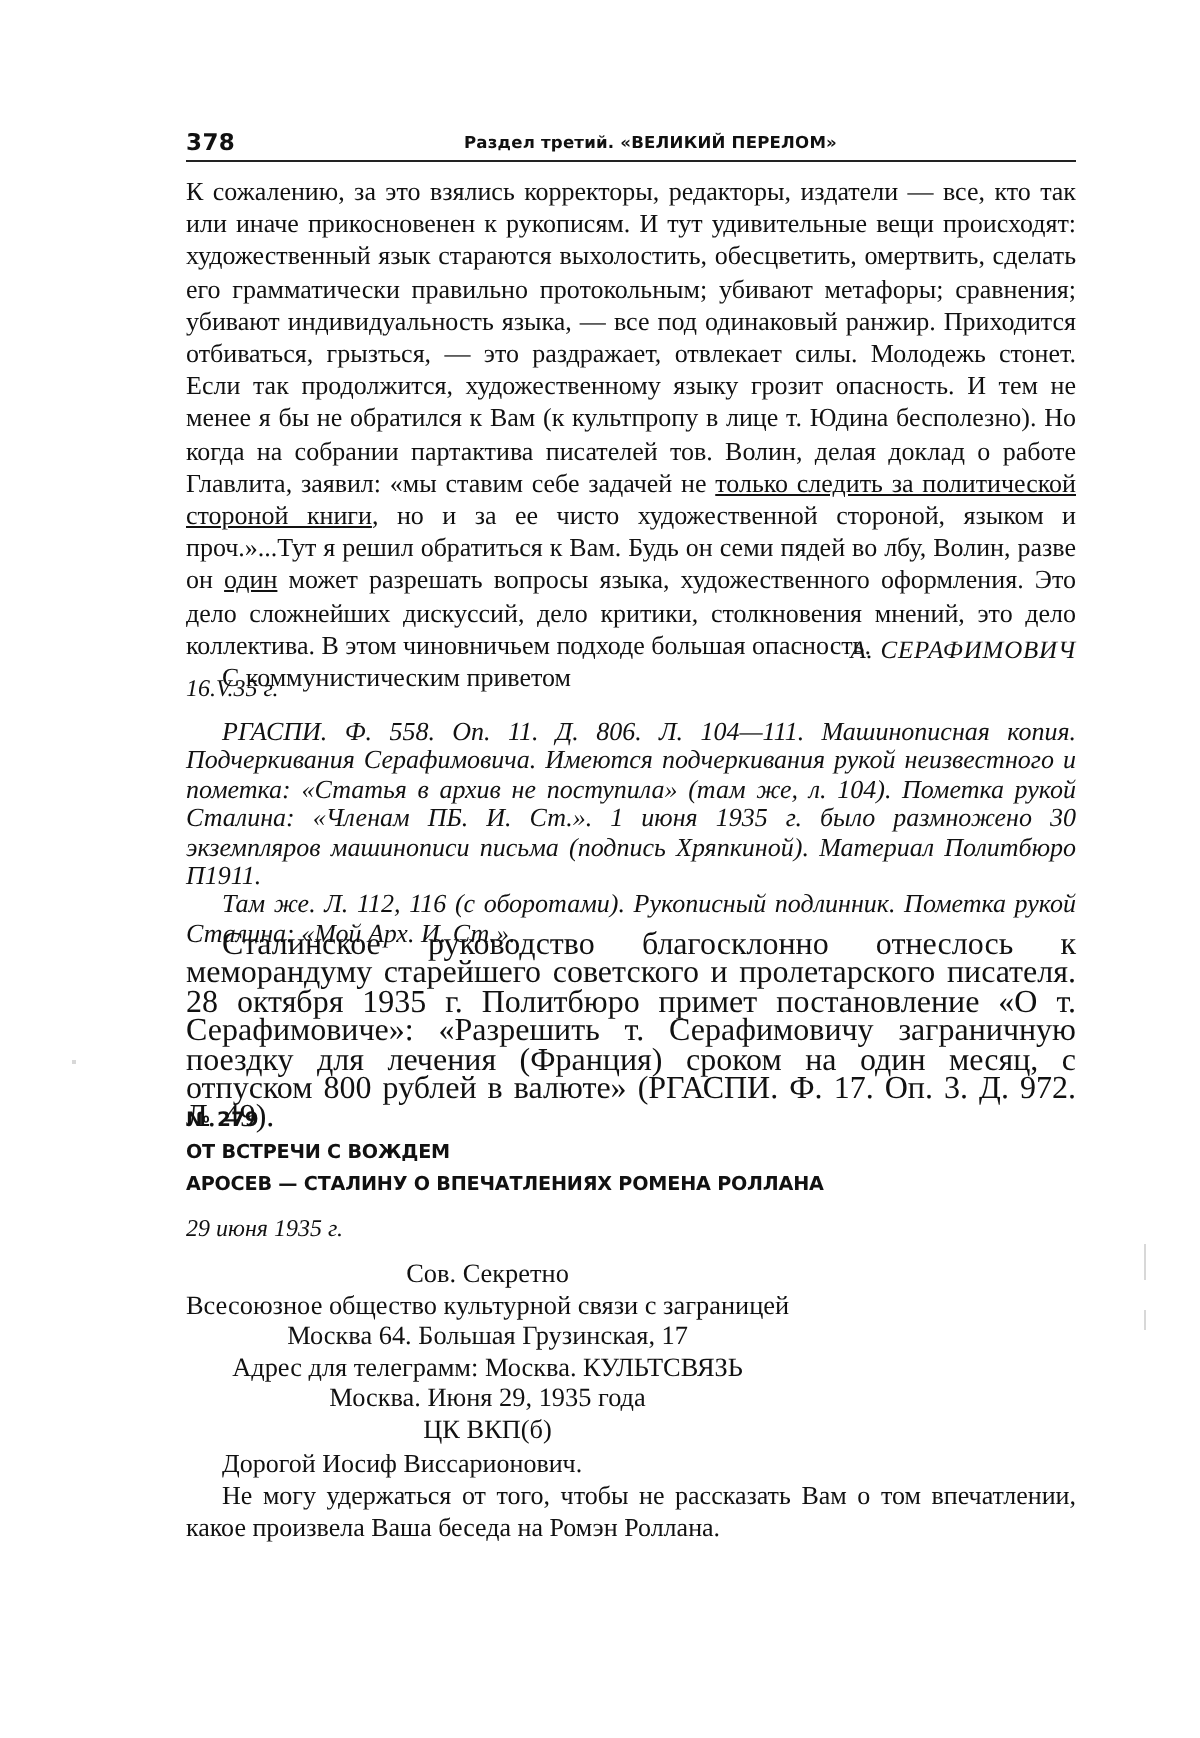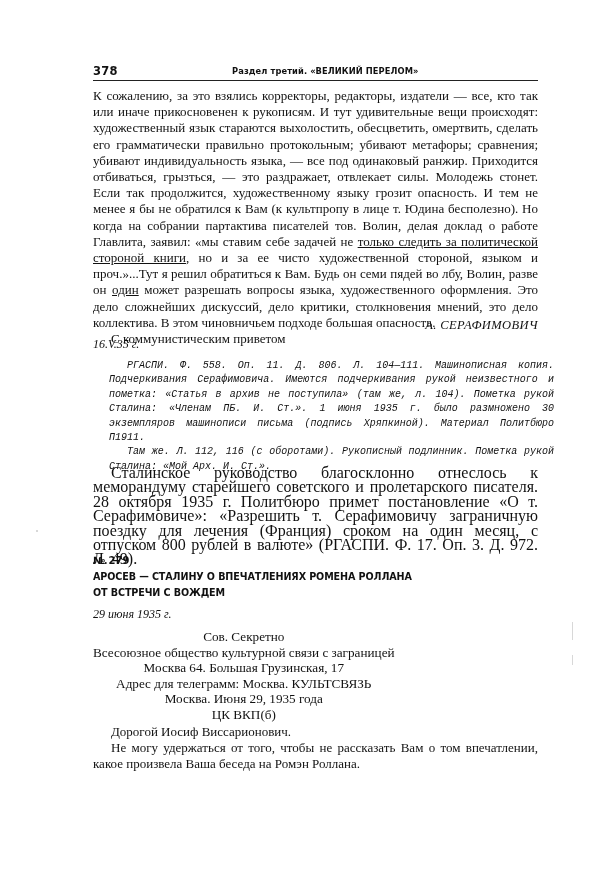--- a/index.html
+++ b/index.html
@@ -7,21 +7,21 @@
     .page { position: absolute; left: 0; top: 0; width: 600px; height: 869px; background: #fff; }
     .header { position: absolute; left: 93px; top: 64px; width: 445px; height: 16px; border-bottom: 1.5px solid #222; }
     .pagenum { position: absolute; left: 0; top: 0; font-family: "DejaVu Sans", sans-serif; font-weight: bold; font-size: 11.5px; letter-spacing: 0.2px; }
     .runhead { position: absolute; left: 139px; top: 2px; font-family: "DejaVu Sans", sans-serif; font-weight: bold; font-size: 8.3px; letter-spacing: 0.1px; }
     .body-text { position: absolute; left: 93px; width: 445px; font-family: "Liberation Serif", serif; font-size: 13px; line-height: 16.2px; text-align: justify; }
     .body-text p { margin: 0; }
     .indent { text-indent: 18px; }
     .u { text-decoration: underline; }
     .sig { position: absolute; left: 93px; width: 445px; text-align: right; font-family: "Liberation Serif", serif; font-style: italic; font-size: 12.5px; letter-spacing: 0.4px; }
     .date-it { position: absolute; left: 93px; font-family: Liberation Serif, serif; font-style: italic; font-size: 12px; }
-    .source { position: absolute; left: 93px; width: 445px; font-family: Liberation Mono, monospace; font-style: italic; font-size: 10px; line-height: 14.4px; text-align: justify; margin-left: 16px; }
+    .source { position: absolute; left: 93px; width: 445px; font-family: Liberation Serif, serif; font-style: italic; font-size: 13px; line-height: 14.4px; text-align: justify; }
     .source p { margin: 0; }
     .comment { position: absolute; left: 93px; width: 445px; font-family: "Liberation Serif", serif; font-size: 16px; line-height: 14.4px; text-align: justify; }
     .comment p { margin: 0; }
     .docnum { position: absolute; left: 93px; font-family: "DejaVu Sans", sans-serif; font-weight: bold; font-size: 10px; }
     .doctitle { position: absolute; left: 93px; font-family: "DejaVu Sans", sans-serif; font-weight: bold; font-size: 9.6px; line-height: 16px; letter-spacing: -0.1px; }
     .letterhead { position: absolute; left: 93px; font-family: "Liberation Serif", serif; font-size: 13.2px; line-height: 15.6px; }
     .letterhead div { white-space: nowrap; }
     .letter { position: absolute; left: 93px; width: 445px; font-family: "Liberation Serif", serif; font-size: 13px; line-height: 16px; text-align: justify; }
     .letter p { margin: 0; }
     .speck { position: absolute; background: #d8d8d8; }
@@ -48,22 +48,22 @@
     <p class="indent">РГАСПИ. Ф. 558. Оп. 11. Д. 806. Л. 104—111. Машинописная копия. Подчеркивания Серафимовича. Имеются подчеркивания рукой неизвестного и пометка: «Статья в архив не поступила» (там же, л. 104). Пометка рукой Сталина: «Членам ПБ. И. Ст.». 1 июня 1935 г. было размножено 30 экземпляров машинописи письма (подпись Хряпкиной). Материал Политбюро П1911.</p>
     <p class="indent">Там же. Л. 112, 116 (с оборотами). Рукописный подлинник. Пометка рукой Сталина: «Мой Арх. И. Ст.».</p>
   </div>
 
   <div class="comment" style="top:466px;">
     <p class="indent">Сталинское руководство благосклонно отнеслось к меморандуму старейшего советского и пролетарского писателя. 28 октября 1935 г. Политбюро примет постановление «О т. Серафимовиче»: «Разрешить т. Серафимовичу заграничную поездку для лечения (Франция) сроком на один месяц, с отпуском 800 рублей в валюте» (РГАСПИ. Ф. 17. Оп. 3. Д. 972. Л. 49).</p>
   </div>
 
   <div class="docnum" style="top:555px;">№ 279</div>
   <div class="doctitle" style="top:569px;">
+    <div>ОТ ВСТРЕЧИ С ВОЖДЕМ</div>
     <div>АРОСЕВ — СТАЛИНУ О ВПЕЧАТЛЕНИЯХ РОМЕНА РОЛЛАНА</div>
-    <div>ОТ ВСТРЕЧИ С ВОЖДЕМ</div>
   </div>
   <div class="date-it" style="top:607px;">29 июня 1935 г.</div>
 
   <div class="letterhead" style="top:629px;text-align:center;">
     <div>Сов. Секретно</div>
     <div>Всесоюзное общество культурной связи с заграницей</div>
     <div>Москва 64. Большая Грузинская, 17</div>
     <div>Адрес для телеграмм: Москва. КУЛЬТСВЯЗЬ</div>
     <div>Москва. Июня 29, 1935 года</div>
     <div>ЦК ВКП(б)</div>

